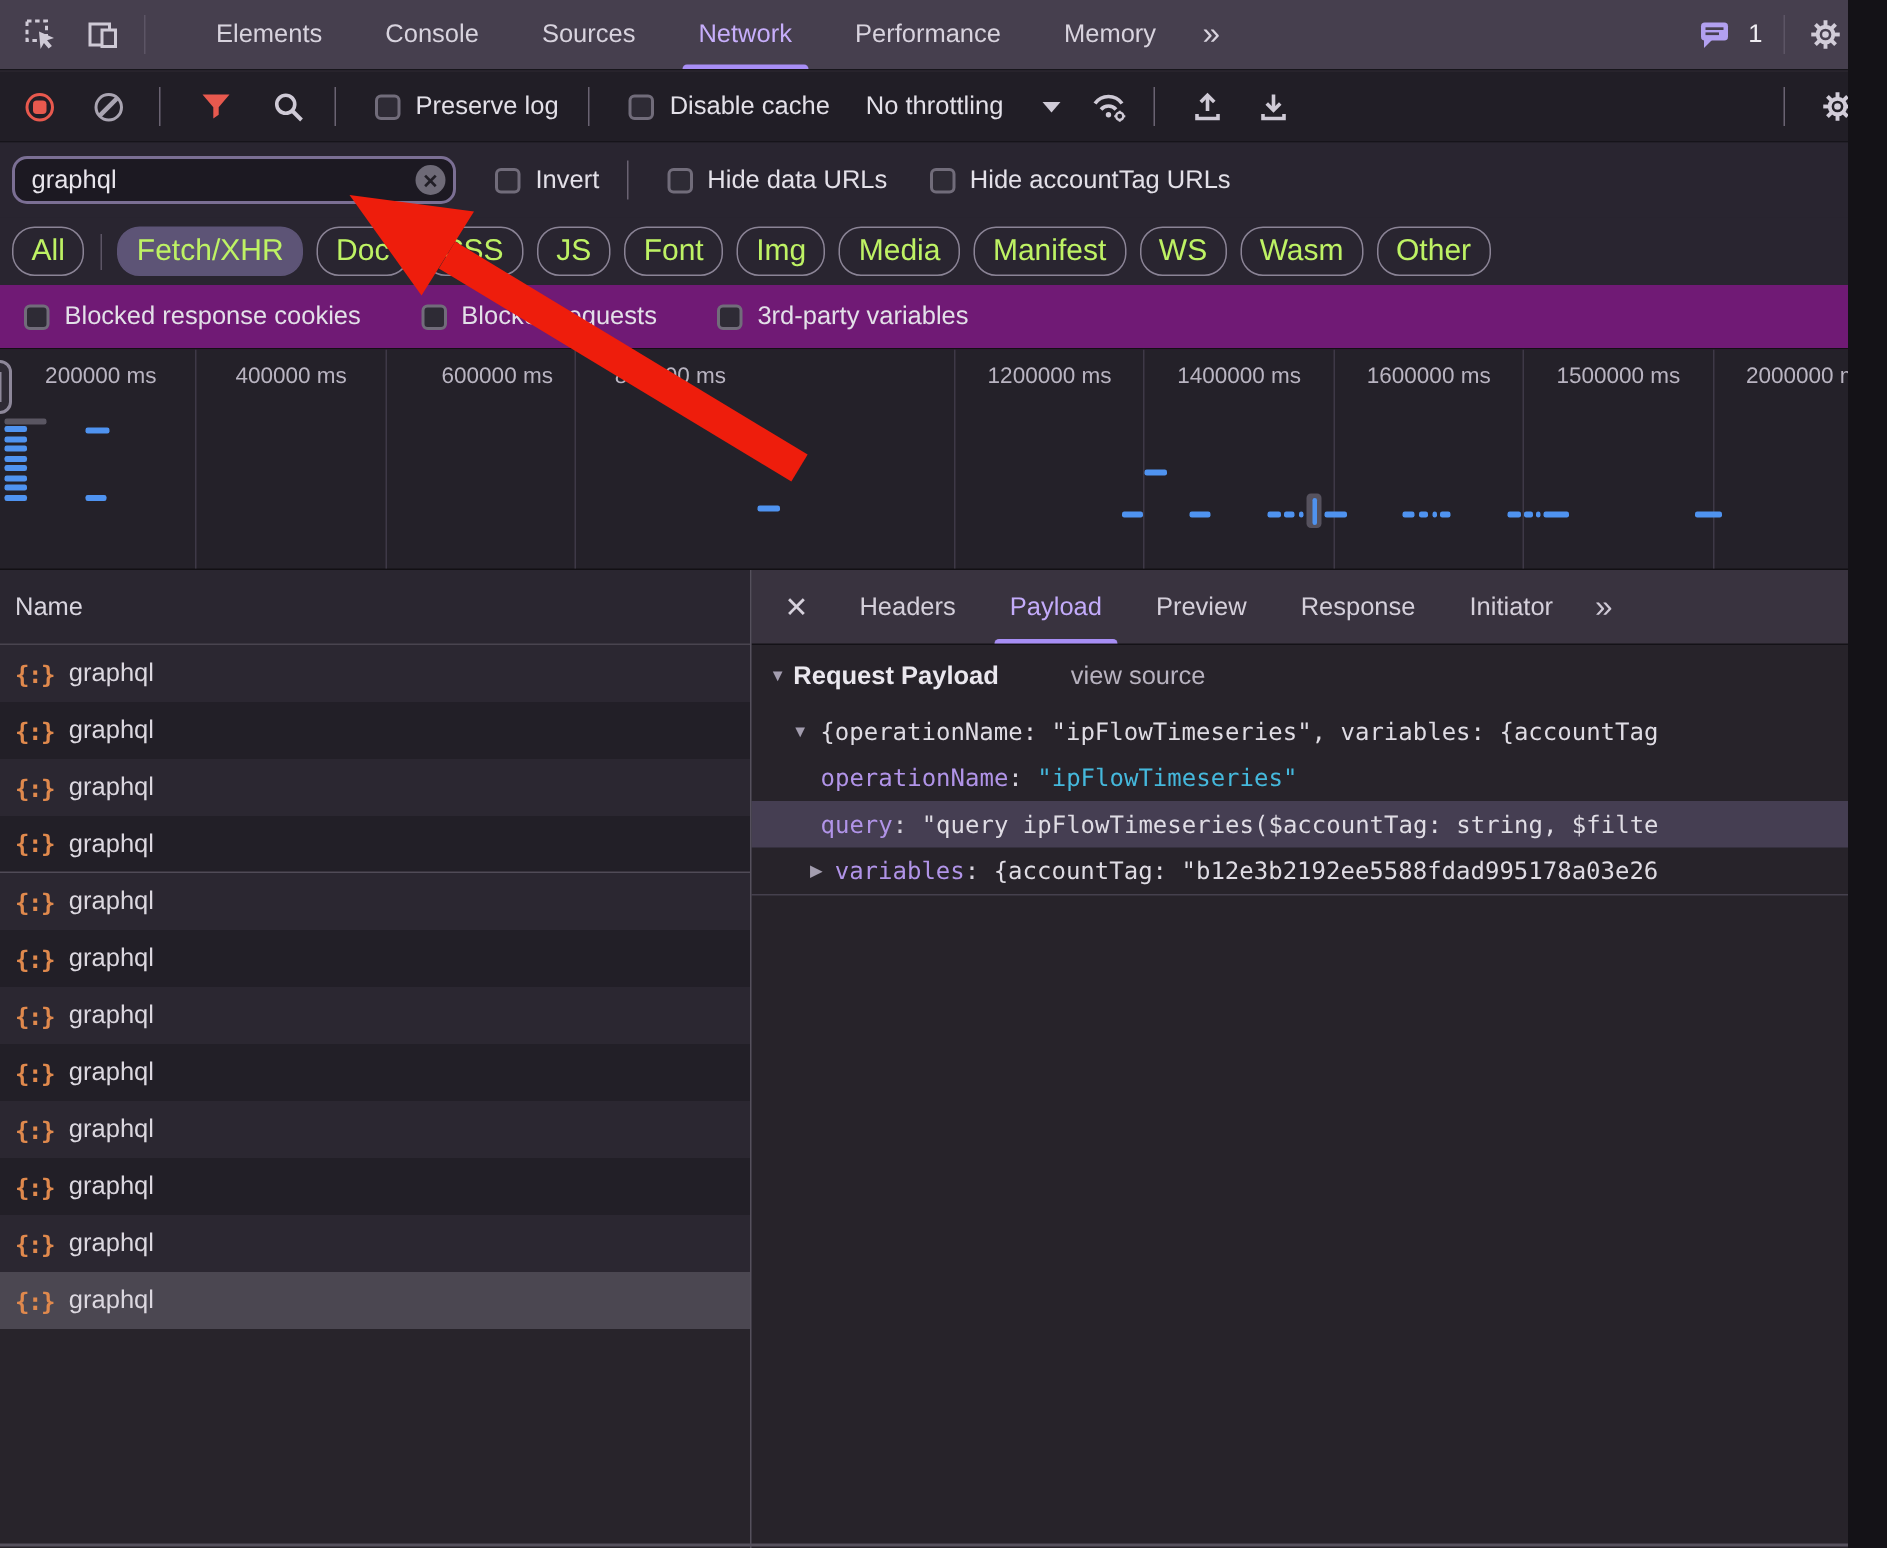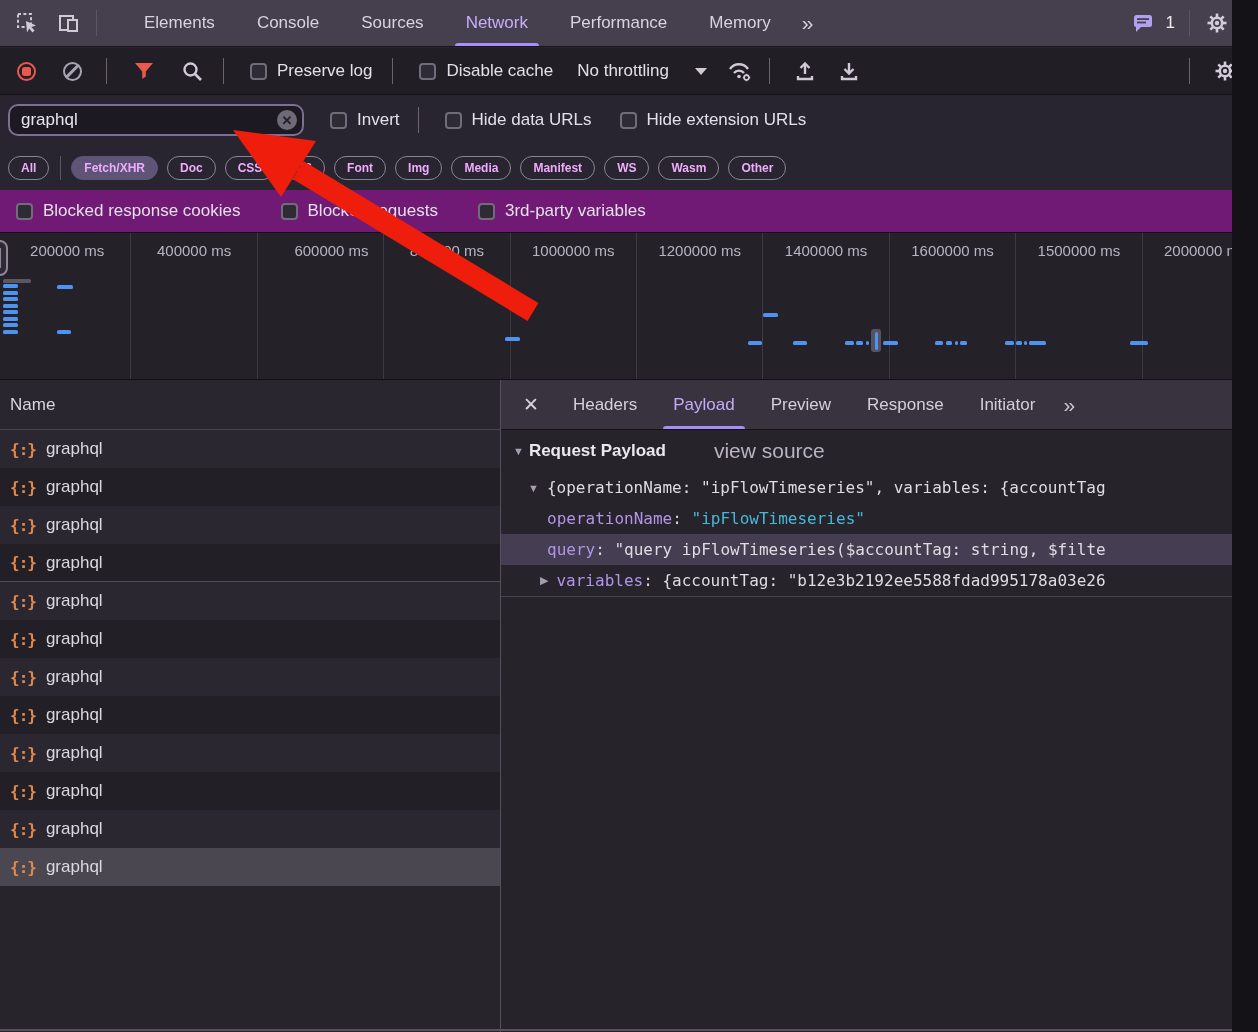--- a/index.html
+++ b/index.html
@@ -44,22 +44,22 @@
   #filterrow{position:absolute;left:0;top:95px;width:1258px;height:50px;background:#292530;
     display:flex;align-items:center;}
   #filter-box{position:relative;margin-left:8px;width:296px;height:32px;}
   #filter-input{width:100%;height:100%;background:#1c1922;border:2px solid #7b6f94;border-radius:10px;
     color:#e8e5ec;font-size:17px;font-family:"Liberation Sans",sans-serif;padding:0 34px 0 11px;outline:none;}
   #filter-clear{position:absolute;right:7px;top:6px;width:20px;height:20px;border-radius:50%;background:#6e6a77;
     color:#211e26;font-size:13px;font-weight:bold;display:flex;align-items:center;justify-content:center;line-height:1;}
   
   #chiprow{position:absolute;left:0;top:145px;width:1258px;height:45px;background:#292530;
     display:flex;align-items:center;padding-left:8px;}
-  .chip{border:1.5px solid #8b8496;border-radius:15px;padding:4px 12px;font-size:12px;font-weight:700;
-    color:#f0abfc;margin-right:9px;white-space:nowrap;}
+  .chip{border:1.5px solid #8b8496;border-radius:15px;padding:4px 12px;font-size:20px;font-weight:400;
+    color:#bef264;margin-right:9px;white-space:nowrap;}
   .chip.sel{background:#5d5476;border-color:#5d5476;}
   .chip-sep{width:1px;height:24px;background:#5c5565;margin:0 10px 0 2px;}
   
   #checkrow{position:absolute;left:0;top:190px;width:1258px;height:43px;background:#701a75;
     display:flex;align-items:center;padding-left:16px;border-bottom:1px solid #121014;}
   .advitem{display:flex;align-items:center;margin-right:40px;}
   
   #timeline{position:absolute;left:0;top:233px;width:1258px;height:147px;background:#242129;
     overflow:hidden;border-bottom:1px solid #121014;}
   .tl-col{position:absolute;top:0;height:147px;border-left:1px solid #3e3947;}
@@ -88,21 +88,21 @@
   .dtab{display:flex;align-items:center;padding:0 18px;font-size:17px;color:#d4cfda;position:relative;}
   .dtab.active{color:#c3abfa;}
   .dtab.active::after{content:"";position:absolute;left:8px;right:8px;bottom:0;height:3px;
     background:#a78ef5;border-radius:3px 3px 0 0;}
   #detail-more{display:flex;align-items:center;font-size:21px;color:#cfc9d6;letter-spacing:-2px;padding:0 10px;}
   
   #payload{position:relative;font-family:"DejaVu Sans Mono",monospace;}
   .tri{color:#a39daf;font-size:11px;font-family:"Liberation Sans",sans-serif;}
   #pl-title-row{height:42px;display:flex;align-items:center;padding-left:12px;}
   #pl-title{font-family:"Liberation Sans",sans-serif;font-size:17px;font-weight:bold;color:#eae7ee;margin-left:5px;}
-  #pl-viewsource{font-family:"Liberation Sans",sans-serif;font-size:21px;color:#b8b3c0;margin-left:48px;}
+  #pl-viewsource{font-family:"Liberation Sans",sans-serif;font-size:17px;color:#b8b3c0;margin-left:48px;}
   .pl-row{height:31px;display:flex;align-items:center;white-space:nowrap;overflow:hidden;font-size:16px;color:#d6d2dc;}
   .pl-row .tri{flex:none;margin-right:8px;}
   .pl-key{color:#b194e8;}
   .pl-colon{color:#d6d2dc;}
   .pl-str{color:#45b8dc;}
   .pl-plain{color:#dfdce4;}
   .pl-row.hl{background:#453e52;}
   #pl-border{height:0;border-bottom:1px solid #45404d;}
   
   #arrow-svg{position:absolute;left:0;top:0;z-index:50;pointer-events:none;}
@@ -254,21 +254,21 @@
     <span id="filter-box">
       <input id="filter-input" type="text" value="graphql" style="">
       <span id="filter-clear">✕</span>
     </span>
     <span class="chk" style="margin-left:26px;"></span>
     <span class="tool-label">Invert</span>
     <span class="vsep" style="margin-left:18px;"></span>
     <span class="chk" style="margin-left:16px;"></span>
     <span class="tool-label">Hide data URLs</span>
     <span class="chk" style="margin-left:28px;"></span>
-    <span class="tool-label">Hide extension URLs</span>
+    <span class="tool-label">Hide accountTag URLs</span>
   </div>
 
   <div id="chiprow">
       <span class="chip">All</span>
       <span class="chip-sep"></span>
       <span class="chip sel">Fetch/XHR</span>
       <span class="chip">Doc</span>
       <span class="chip">CSS</span>
       <span class="chip">JS</span>
       <span class="chip">Font</span>
@@ -300,23 +300,20 @@
         <div class="tl-label">200000 ms</div>
       </div>
       <div class="tl-col" style="left: 130.4px; width: 126.4px;">
         <div class="tl-label">400000 ms</div>
       </div>
       <div class="tl-col" style="left: 256.8px; width: 126.4px; padding-left: 22px;">
         <div class="tl-label">600000 ms</div>
       </div>
       <div class="tl-col" style="left: 383.2px; width: 126.4px;">
         <div class="tl-label">800000 ms</div>
-      </div>
-      <div class="tl-col" style="left: 509.6px; width: 126.4px;">
-        <div class="tl-label">1000000 ms</div>
       </div>
       <div class="tl-col" style="left: 636px; width: 126.4px;">
         <div class="tl-label">1200000 ms</div>
       </div>
       <div class="tl-col" style="left: 762.4px; width: 126.4px;">
         <div class="tl-label">1400000 ms</div>
       </div>
       <div class="tl-col" style="left: 888.8px; width: 126.4px;">
         <div class="tl-label">1600000 ms</div>
       </div>

